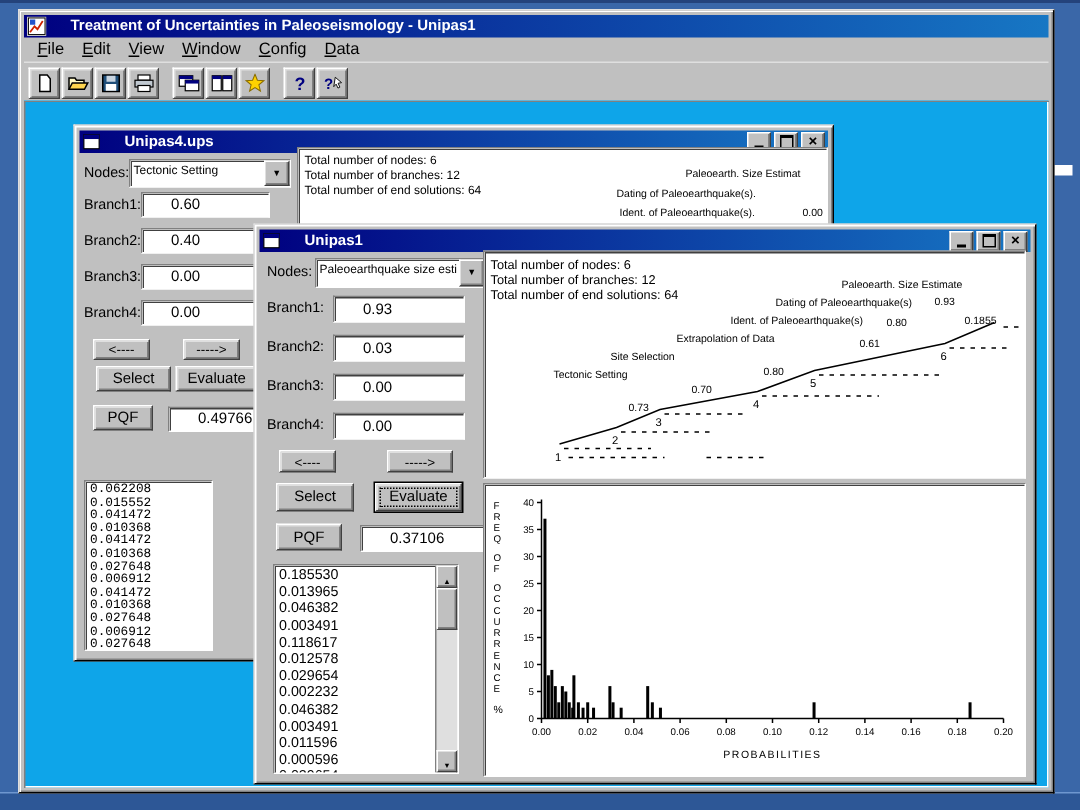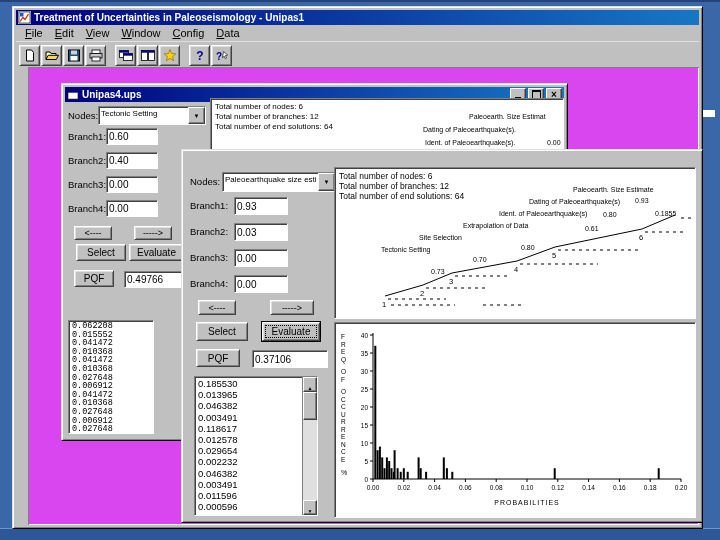--- a/index.html
+++ b/index.html
@@ -6,21 +6,21 @@
   .slide{position:relative;width:720px;height:540px;background:#3a67a8;overflow:hidden;
          font-family:"Liberation Sans",sans-serif;box-shadow:inset 0 2px 0 rgba(18,38,86,.55);}
   .slide-bottom{position:absolute;left:0;top:528px;width:720px;height:12px;background:#2d5796;border-top:1px solid #6f97cf;}
   .white-dash{position:absolute;left:698px;top:110px;width:17px;height:7px;background:#fff;}
 
   
   .win{position:absolute;background:#c0c0c0;border:1px solid;border-color:#dfdfdf #000 #000 #dfdfdf;
        box-shadow:inset 1px 1px 0 #fff, inset -1px -1px 0 #808080;}
   .titlebar{position:absolute;left:3px;top:3px;right:3px;height:15px;
             background:linear-gradient(90deg,#000080,#1777c4);color:#fff;
-            display:flex;align-items:center;gap:3px;padding:0 2px;overflow:hidden;}
+            display:flex;align-items:center;gap:16px;padding:0 2px;overflow:hidden;}
   .titlebar .t{font-size:10px;font-weight:bold;white-space:nowrap;}
   .tb-btns{margin-left:auto;display:flex;gap:2px;}
   .tb-btn{width:14px;height:12px;background:#c0c0c0;border:1px solid;border-color:#fff #404040 #404040 #fff;
           box-shadow:inset -1px -1px 0 #808080;display:inline-flex;align-items:center;justify-content:center;}
   .g-min{display:block;width:6px;height:2px;background:#000;margin-top:6px;}
   .g-max{display:block;width:7px;height:6px;border:1px solid #000;border-top-width:2px;}
   .g-close{font-size:10px;line-height:8px;font-weight:bold;color:#000;}
   .g-close::after{content:"×";}
   .g-up::after{content:"▲";font-size:5px;color:#000;}
   .g-down::after{content:"▼";font-size:5px;color:#000;}
@@ -32,28 +32,28 @@
   .menu-item::first-letter{text-decoration:underline;}
 
   .toolbar{position:absolute;left:3px;top:34px;right:3px;height:26px;display:flex;align-items:center;
            padding-left:3px;gap:1px;border-top:1px solid #dfdfdf;}
   .tbtn{width:21px;height:21px;padding:0;display:inline-flex;align-items:center;justify-content:center;
         background:#c0c0c0;border:1px solid;border-color:#fff #404040 #404040 #fff;
         box-shadow:inset 1px 1px 0 #dfdfdf, inset -1px -1px 0 #808080;}
   .ticon{display:inline-flex;}
   .tsep{display:inline-block;width:7px;height:21px;}
 
-  .mdi{position:absolute;left:3px;top:60px;right:3px;bottom:3px;background:#d946ef;
-       box-shadow:inset 1px 1px 0 #808080, inset -1px -1px 0 #fff;margin-left:12px;}
+  .mdi{position:absolute;left:3px;top:60px;right:3px;bottom:3px;background:#0ea5e9;
+       box-shadow:inset 1px 1px 0 #808080, inset -1px -1px 0 #fff;}
 
   
   .lbl{position:absolute;font-size:9.5px;color:#000;white-space:nowrap;}
   .field{position:absolute;background:#fff;border:1px solid;border-color:#808080 #fff #fff #808080;
          box-shadow:inset 1px 1px 0 #404040;font-size:10px;display:flex;align-items:center;
-         padding:0 2px;overflow:hidden;white-space:nowrap;}
+         padding:0 19px;overflow:hidden;white-space:nowrap;}
   .btn{position:absolute;background:#c0c0c0;border:1px solid;border-color:#fff #404040 #404040 #fff;
        box-shadow:inset 1px 1px 0 #dfdfdf, inset -1px -1px 0 #808080;font-size:10px;
        font-family:"Liberation Sans",sans-serif;text-align:center;padding:0;cursor:default;color:#000;}
   .btn.focused{box-shadow:0 0 0 1px #000, inset 1px 1px 0 #dfdfdf, inset -1px -1px 0 #808080;
                outline:1px dotted #000;outline-offset:-4px;}
   .dropdown{position:absolute;display:flex;background:#fff;border:1px solid;
             border-color:#808080 #fff #fff #808080;box-shadow:inset 1px 1px 0 #404040;}
   .dd-text{flex:1;font-size:8px;padding:2px 1px 0 2px;white-space:nowrap;overflow:hidden;}
   .dd-btn{width:15px;background:#c0c0c0;border:1px solid;border-color:#fff #404040 #404040 #fff;
           box-shadow:inset -1px -1px 0 #808080;display:flex;align-items:center;justify-content:center;}
@@ -252,20 +252,40 @@
           <span class="ptxt" style="left:4px;top:13px;">Total number of branches: 12</span>
           <span class="ptxt" style="left:4px;top:23px;">Total number of end solutions: 64</span>
           <span class="ptxt sm" style="left:258px;top:14px;">Paleoearth. Size Estimat</span>
           <span class="ptxt sm" style="left:212px;top:27px;">Dating of Paleoearthquake(s).</span>
           <span class="ptxt sm" style="left:214px;top:40px;">Ident. of Paleoearthquake(s).</span>
           <span class="ptxt sm" style="left:336px;top:40px;">0.00</span>
         </div>
       </div>
 
       <div class="win" style="left:153px;top:82px;width:520px;height:372px;">
+        <div class="titlebar">
+          <span class="w-icon">
+            <svg width="12" height="12" viewBox="0 0 13 13">
+                <rect x="1" y="1" width="11" height="10" fill="#fff" stroke="#000" stroke-width="0.8"></rect>
+                <rect x="1" y="1" width="11" height="3" fill="#000080"></rect>
+              </svg>
+          </span>
+          <span class="t">Unipas1</span>
+          <span class="tb-btns">
+            <span class="tb-btn">
+                <span class="g-min"></span>
+              </span>
+            <span class="tb-btn">
+                <span class="g-max"></span>
+              </span>
+            <span class="tb-btn">
+                <span class="g-close"></span>
+              </span>
+          </span>
+        </div>
 
         <span class="lbl" style="left:8px;top:26px;">Nodes:</span>
         <div class="dropdown" style="left:40px;top:22px;width:112px;height:18px;">
           <span class="dd-text">Paleoearthquake size esti</span>
           <span class="dd-btn"></span>
         </div>
 
         <span class="lbl" style="left:8px;top:50px;">Branch1:</span>
         <span class="field" style="left:52px;top:47px;width:48px;height:16px;">0.93</span>
         <span class="lbl" style="left:8px;top:76px;">Branch2:</span>

